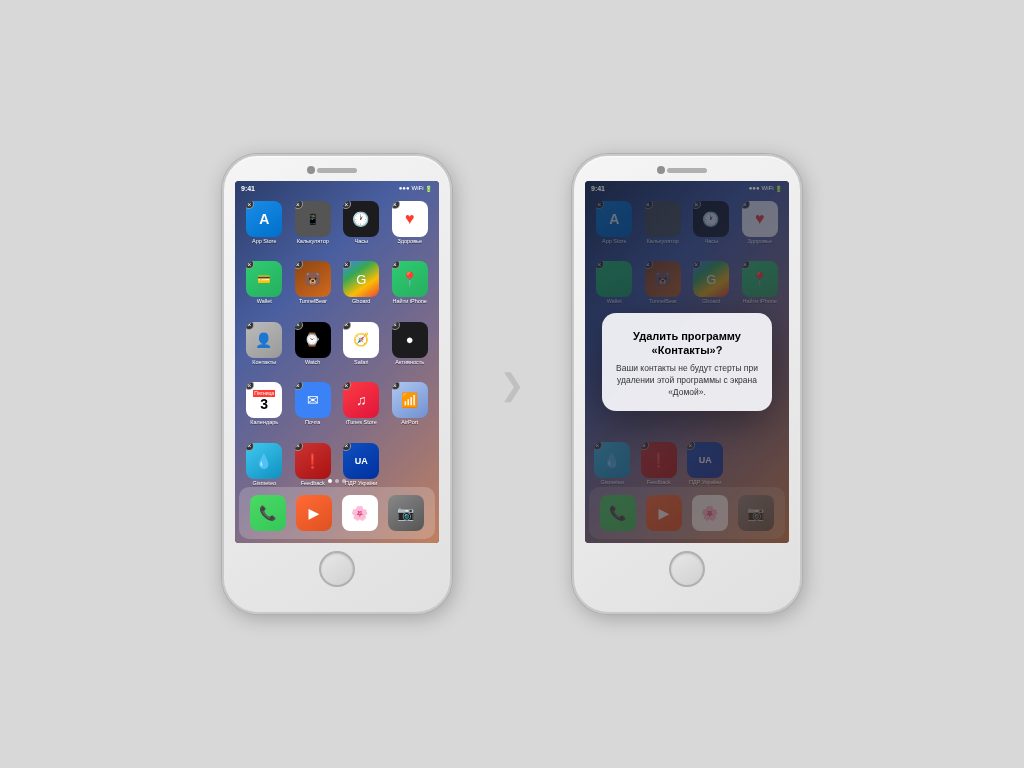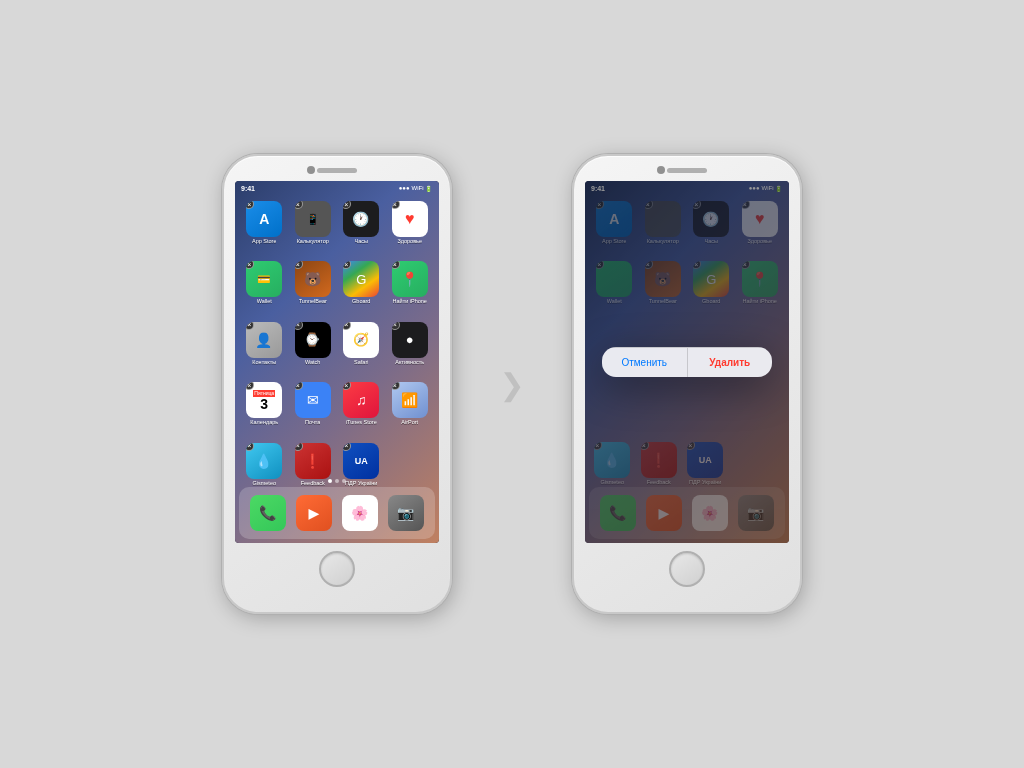--- a/index.html
+++ b/index.html
@@ -681,21 +681,21 @@
       </div>
       <div class="dock-item">
         <div class="app-icon icon-camera" style="width:36px;height:36px;">
           <span style="color:white;font-size:14px;">📷</span>
         </div>
       </div>
     </div>
 
     <div class="dialog-overlay">
       <div class="dialog-box">
-        <div class="dialog-buttons">
-          <button class="dialog-btn dialog-btn-cancel">Отменить</button>
-          <button class="dialog-btn dialog-btn-delete">Удалить</button>
+        <div class="dialog-content">
+          <div class="dialog-title">Удалить программу «Контакты»?</div>
+          <div class="dialog-message">Ваши контакты не будут стерты при удалении этой программы с экрана «Домой».</div>
         </div>
       </div>
     </div>
   </div>
   <div class="iphone-home"></div>
 </div>
 
 </body></html>

